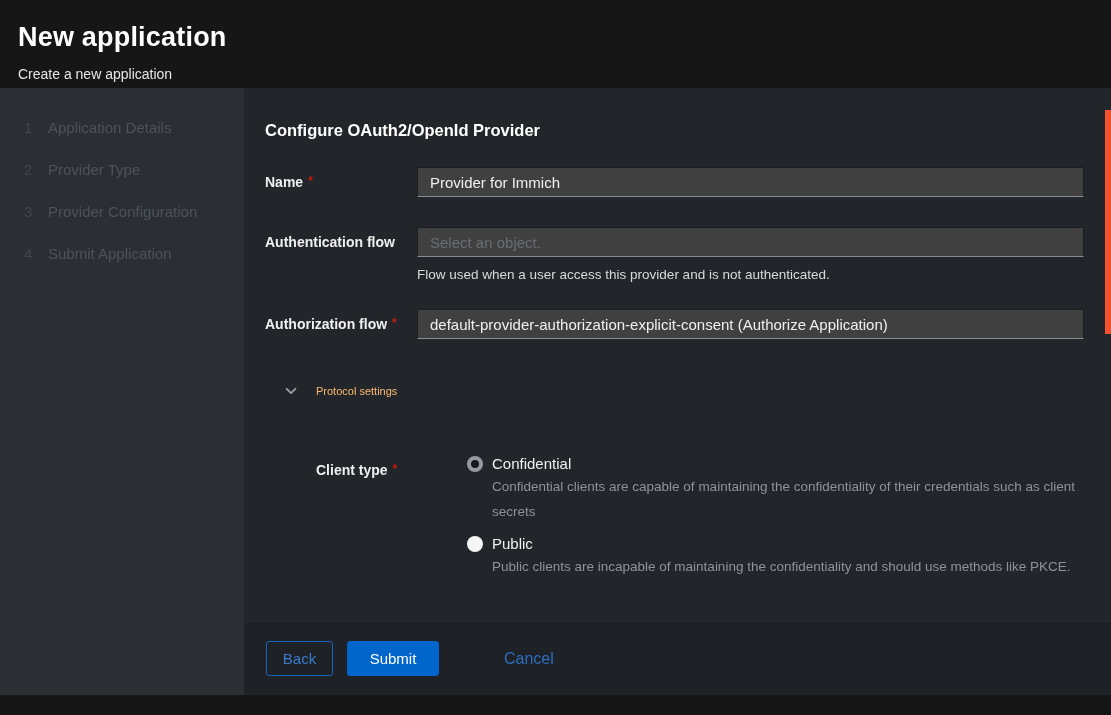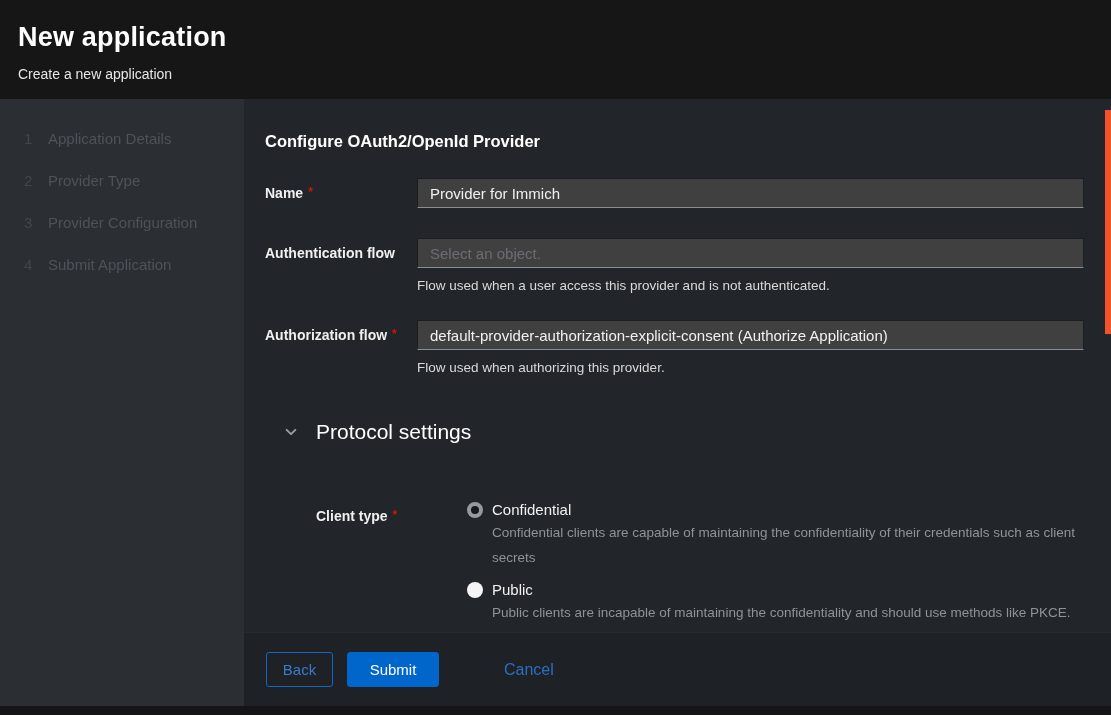--- a/index.html
+++ b/index.html
@@ -6,21 +6,21 @@
   html, body { width: 1111px; height: 715px; overflow: hidden; }
   body {
     font-family: "Liberation Sans", sans-serif;
     background: #151515;
     color: #f0f0f0;
     position: relative;
   }
 
   
   .header {
-    height: 99px;
+    height: 88px;
     background: #161616;
     padding: 22px 0 0 18px;
   }
   .header h1 {
     font-size: 27px;
     font-weight: 700;
     color: #ffffff;
     letter-spacing: 0.2px;
   }
   .header .subtitle {
@@ -118,22 +118,22 @@
     margin: 0 0 57px 19px;
     cursor: pointer;
   }
   .chevron-icon {
     width: 14px;
     height: 14px;
     color: #9a9da1;
     flex-shrink: 0;
   }
   .section-title {
-    font-size: 21px;
-    color: #ffffff;
+    font-size: 11px;
+    color: #fdba74;
     margin-left: 18px;
   }
 
   .client-type-row {
     display: grid;
     grid-template-columns: 151px 1fr;
     padding-left: 51px;
     align-items: start;
   }
   .radio-option {
@@ -269,21 +269,20 @@
           <div class="field-help">Flow used when a user access this provider and is not authenticated.</div>
         </div>
       </div>
 
       <div class="form-row row-authz">
         <div class="field-label">
           <span>Authorization flow</span><span class="required-star">*</span>
         </div>
         <div>
           <input class="text-input" type="text" value="default-provider-authorization-explicit-consent (Authorize Application)" style="">
-          <div class="field-help">Flow used when authorizing this provider.</div>
         </div>
       </div>
 
       <div class="section-header">
         <svg class="chevron-icon" viewBox="0 0 16 16" fill="none" stroke="currentColor" stroke-width="2.2" stroke-linecap="round" stroke-linejoin="round">
           <polyline points="3,5.5 8,10.5 13,5.5"></polyline>
         </svg>
         <span class="section-title">Protocol settings</span>
       </div>
 

